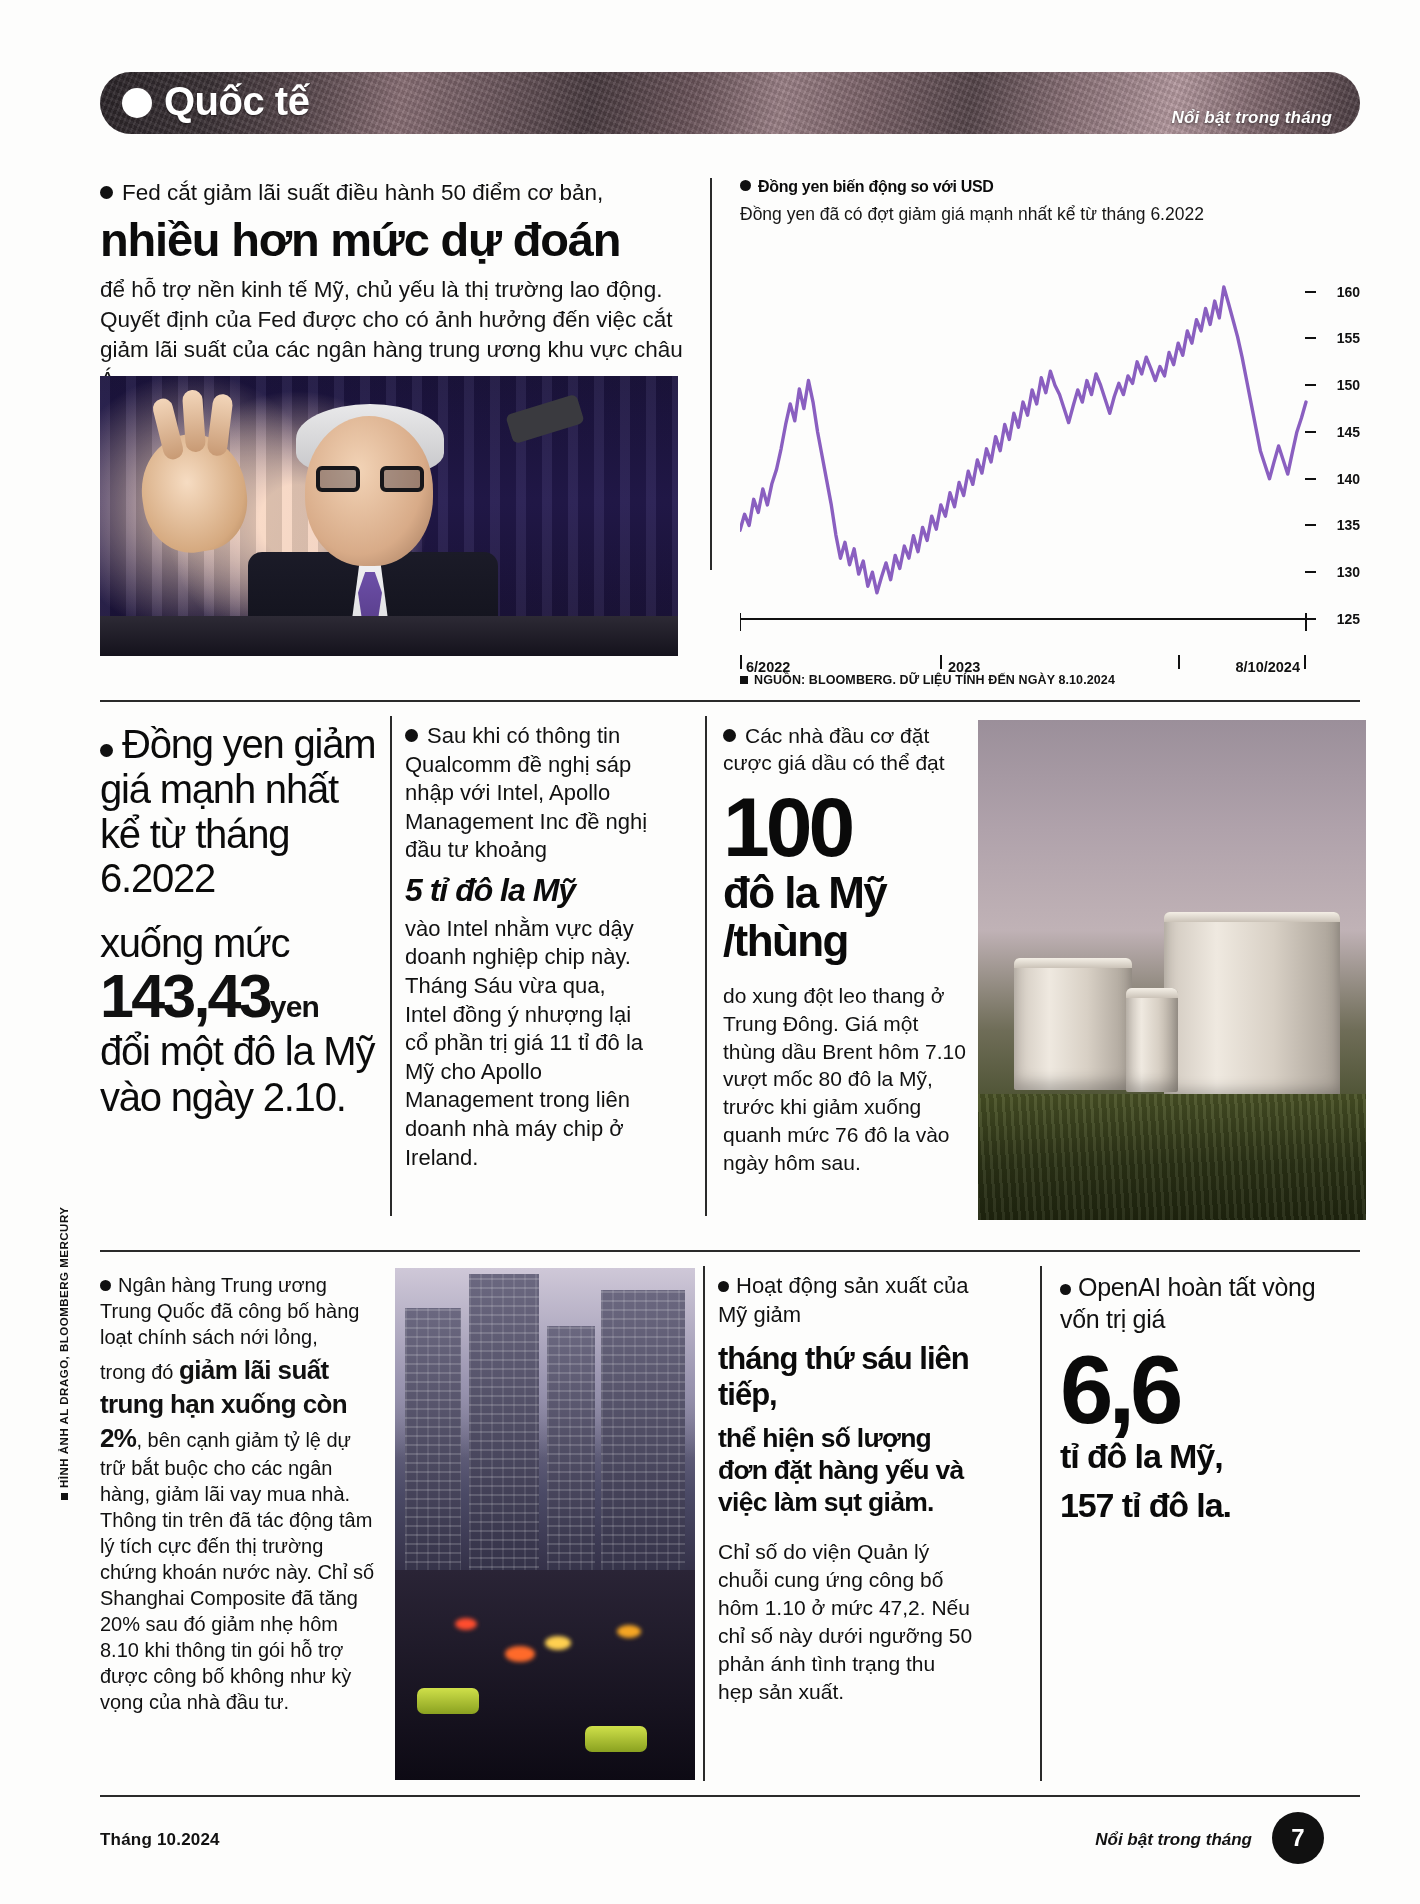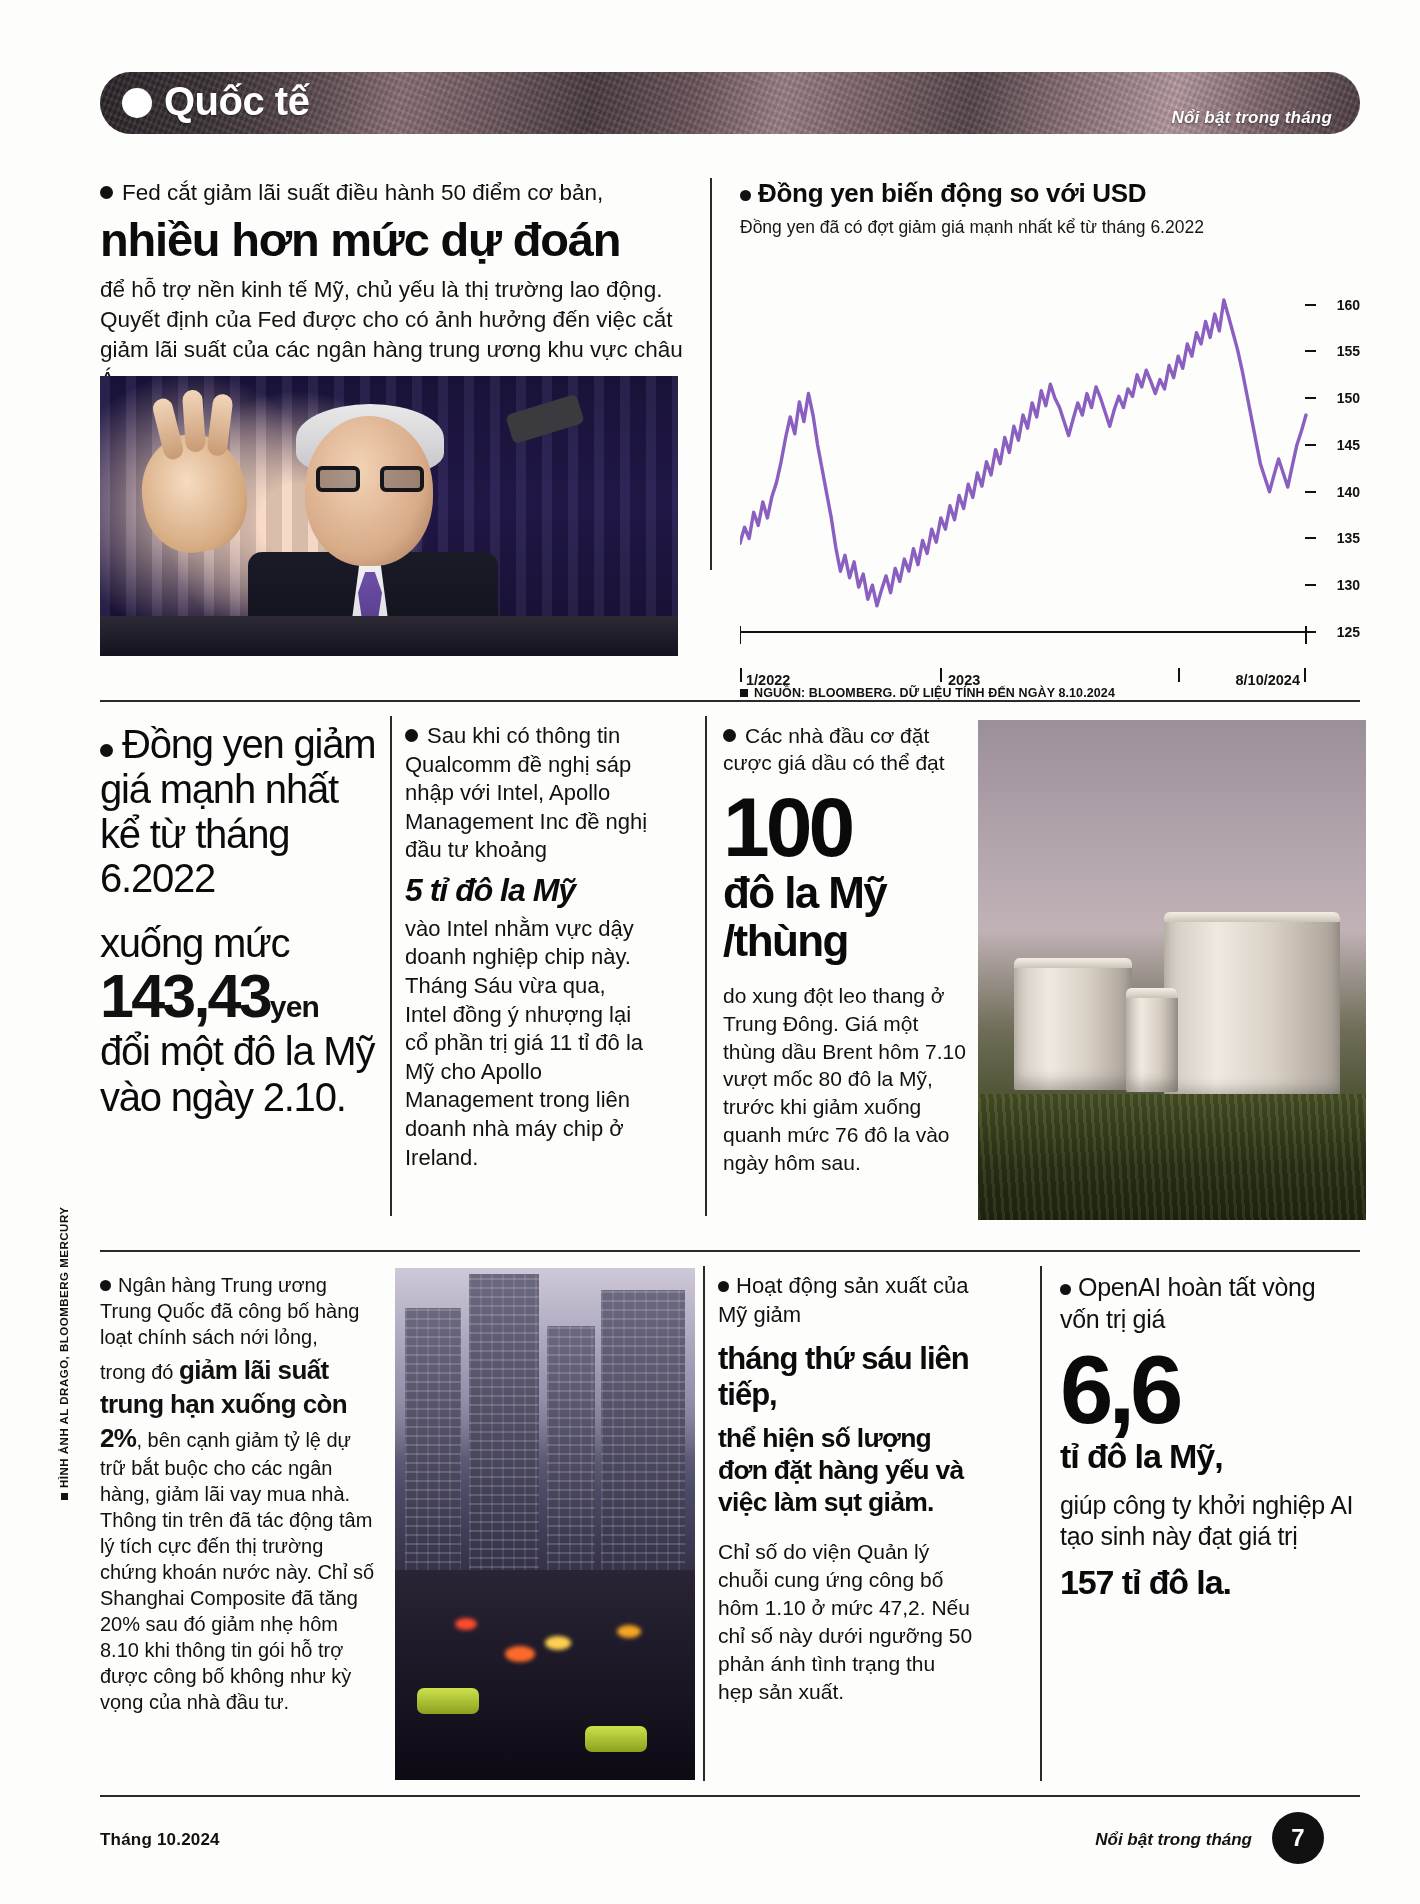--- a/index.html
+++ b/index.html
@@ -161,21 +161,21 @@
     background:#3a3a3f; border-radius:6px; transform: rotate(-17deg);
   }
   .pp-podium {
     position:absolute; left:0; bottom:0; width:100%; height:40px;
     background: linear-gradient(#2d2a35, #14121c);
   }
 
   
   .chart-panel { position: absolute; left: 740px; top: 178px; width: 620px; }
   .chart-title {
-    font-size: 26px; font-weight: 700; letter-spacing: -.3px; color:#0c0c0c;
+    font-size: 16px; font-weight: 700; letter-spacing: -.3px; color:#0c0c0c;
   }
   .chart-sub {
     font-size: 17.5px; margin-top: 8px; color:#161616; font-weight: 400;
   }
   .chart-box {
     position: relative;
     margin-top: 26px;
     width: 620px; height: 400px;
   }
   .chart-svg { display:block; width:620px; height:400px; }
@@ -421,21 +421,21 @@
           <span class="ytickline" style="top: 227.73px;"></span>
           <span class="ytick" style="top: 274.486px;">135</span>
           <span class="ytickline" style="top: 274.486px;"></span>
           <span class="ytick" style="top: 321.243px;">130</span>
           <span class="ytickline" style="top: 321.243px;"></span>
           <span class="ytick" style="top: 368px;">125</span>
           <span class="ytickline" style="top: 368px;"></span>
         </div>
       <div class="xaxis-row">
         <span class="xtick" style="left:0"></span>
-        <span class="xlab" style="left:6px">1/2022</span>
+        <span class="xlab" style="left:6px">6/2022</span>
         <span class="xtick" style="left:200px"></span>
         <span class="xlab" style="left:208px">2023</span>
         <span class="xtick" style="left:438px"></span>
         <span class="xlab" style="right:6px; text-align:right">8/10/2024</span>
         <span class="xtick" style="left:564px"></span>
       </div>
     </div>
 
     <div class="chart-src">
       <span class="sq"></span><span>NGUỒN: BLOOMBERG. DỮ LIỆU TÍNH ĐẾN NGÀY 8.10.2024</span>
@@ -524,21 +524,20 @@
   </div>
 
   <div class="vline" style="left:1040px; top:1266px; height:515px;"></div>
 
   <div class="b3">
     <div class="kick">
       <span class="bullet sm"></span><span>OpenAI hoàn tất vòng vốn trị giá</span>
     </div>
     <div class="huge">6,6</div>
     <div class="sub">tỉ đô la Mỹ,</div>
-    <div class="body">giúp công ty khởi nghiệp AI tạo sinh này đạt giá trị</div>
     <div class="last">157 tỉ đô la.</div>
   </div>
 
   <div class="side-credit">
     <span class="sq"></span><span>HÌNH ẢNH AL DRAGO, BLOOMBERG MERCURY</span>
   </div>
 
   <div class="footer-line"></div>
   <div class="footer-left">Tháng 10.2024</div>
   <div class="footer-right">Nổi bật trong tháng</div>

